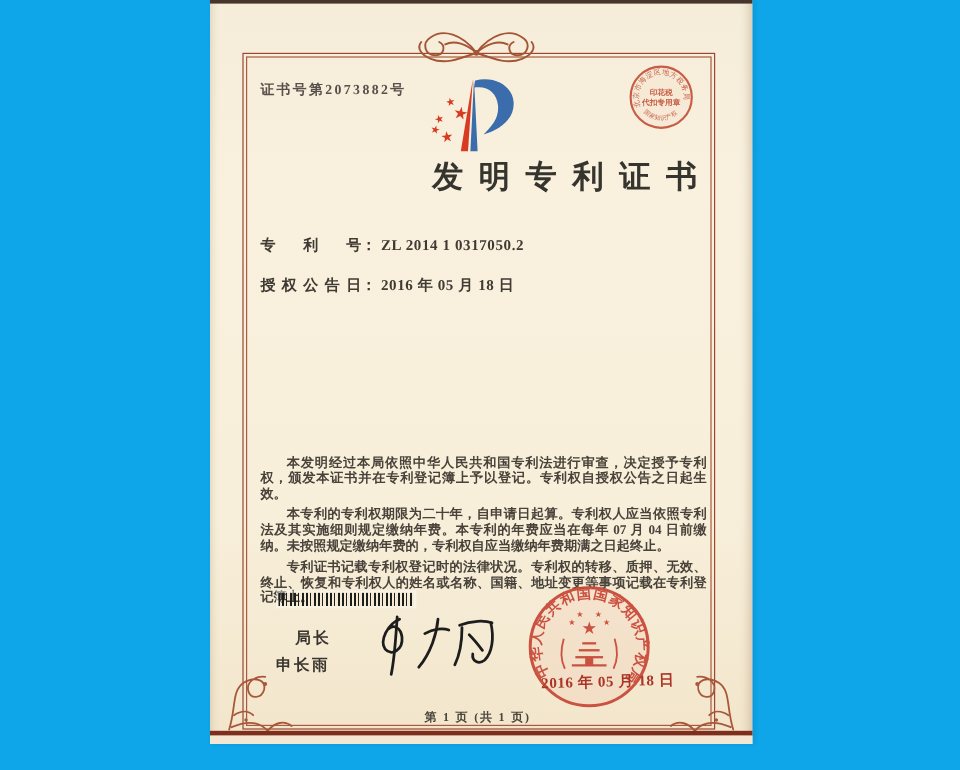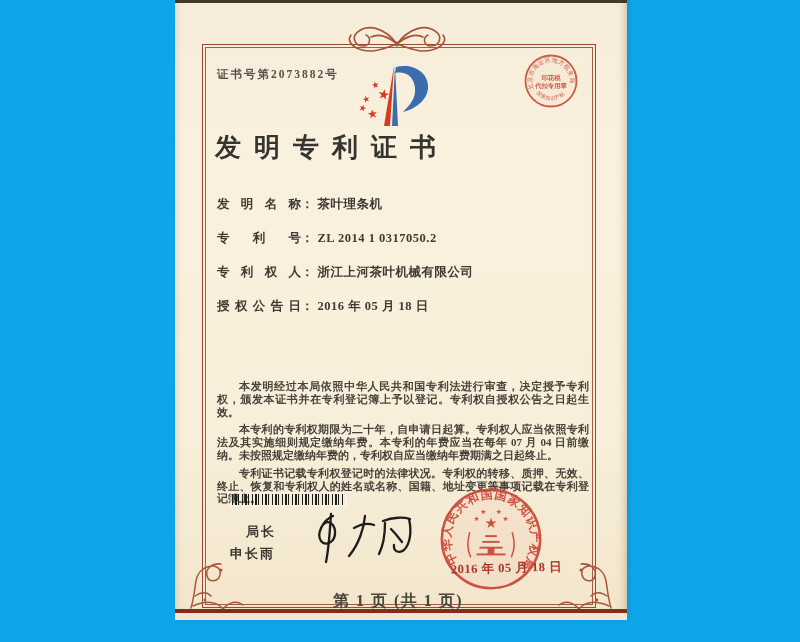--- a/index.html
+++ b/index.html
@@ -16,21 +16,21 @@
 
   
   .frame{position:absolute;left:27px;top:44px;width:392px;height:562px;border:1px solid #9a4831;}
   .frame-inner{position:absolute;inset:2px;border:1px solid #a85b40;}
 
   .ornament{position:absolute;}
   .cert-no{position:absolute;left:42px;top:67px;font-size:11.5px;letter-spacing:2px;color:#57504a;font-weight:600;}
 
   .logo{position:absolute;left:162px;top:52px;}
 
-  .title{position:absolute;left:27px;top:130px;width:392px;text-align:left;
+  .title{position:absolute;left:27px;top:130px;width:392px;text-align:right;
          font-size:26px;font-weight:700;color:#35342f;letter-spacing:13px;padding-left:13px;box-sizing:border-box;}
 
   .fields{position:absolute;left:42px;top:196px;width:372px;}
   .field-row{margin-bottom:17px;font-size:12.5px;color:#3f3a33;font-weight:700;white-space:nowrap;}
   .field-label{display:inline-block;width:84px;text-align:justify;text-align-last:justify;}
   .field-colon{display:inline-block;margin-right:4px;}
   .field-value{letter-spacing:.5px;}
 
   .paragraphs{position:absolute;left:42px;top:380px;width:372px;}
   .para{margin:0 0 5px 0;font-size:11px;line-height:12.8px;color:#48423a;text-align:justify;text-indent:2em;font-weight:600;}
@@ -42,21 +42,21 @@
   .signer-title{position:absolute;left:71px;top:523px;font-size:13px;font-weight:700;color:#3a362f;letter-spacing:2px;}
   .signer-name{position:absolute;left:55px;top:545px;font-size:13px;font-weight:700;color:#3a362f;letter-spacing:2px;}
   .signature{position:absolute;left:128px;top:510px;}
 
   .seal-main{position:absolute;left:263px;top:486px;}
   .seal-date{position:absolute;left:276px;top:560px;font-size:12.5px;font-weight:700;color:#aa3526;
              letter-spacing:.5px;transform:rotate(-1.5deg);white-space:nowrap;}
   .seal-tax{position:absolute;left:348px;top:53px;}
 
   .footer{position:absolute;left:27px;top:591px;width:392px;text-align:center;
-          font-size:16px;color:#4c463d;letter-spacing:1.5px;font-weight:600;}
+          font-size:10px;color:#4c463d;letter-spacing:1.5px;font-weight:600;}
 
   svg text{font-family:"Liberation Serif","DejaVu Serif",serif;}
 </style>
 </head>
 <body>
 
 <div class="stage">
   <div class="page">
     <div class="page-top-edge"></div>
 
@@ -106,27 +106,21 @@
       <text x="46" y="47" font-size="14" fill="#d93a22" text-anchor="middle" transform="rotate(10 46 47)">★</text>
       <text x="30" y="50" font-size="9" fill="#d93a22" text-anchor="middle" transform="rotate(-18 30 50)">★</text>
       <text x="25" y="59" font-size="9" fill="#d93a22" text-anchor="middle" transform="rotate(14 25 59)">★</text>
       <text x="36" y="66" font-size="12" fill="#d93a22" text-anchor="middle" transform="rotate(-8 36 66)">★</text>
     </svg>
 
     <div class="title">发明专利证书</div>
 
     <div class="fields">
       <div class="field-row">
-        <span class="field-label">发明名称</span><span class="field-colon">：</span><span class="field-value">茶叶理条机</span>
-      </div>
-      <div class="field-row">
         <span class="field-label">专利号</span><span class="field-colon">：</span><span class="field-value">ZL 2014 1 0317050.2</span>
-      </div>
-      <div class="field-row">
-        <span class="field-label">专利权人</span><span class="field-colon">：</span><span class="field-value">浙江上河茶叶机械有限公司</span>
       </div>
       <div class="field-row">
         <span class="field-label">授权公告日</span><span class="field-colon">：</span><span class="field-value">2016 年 05 月 18 日</span>
       </div>
     </div>
 
     <div class="paragraphs">
       <p class="para">本发明经过本局依照中华人民共和国专利法进行审查，决定授予专利权，颁发本证书并在专利登记簿上予以登记。专利权自授权公告之日起生效。</p>
       <p class="para">本专利的专利权期限为二十年，自申请日起算。专利权人应当依照专利法及其实施细则规定缴纳年费。本专利的年费应当在每年 07 月 04 日前缴纳。未按照规定缴纳年费的，专利权自应当缴纳年费期满之日起终止。</p>
       <p class="para">专利证书记载专利权登记时的法律状况。专利权的转移、质押、无效、终止、恢复和专利权人的姓名或名称、国籍、地址变更等事项记载在专利登记簿上。</p>

